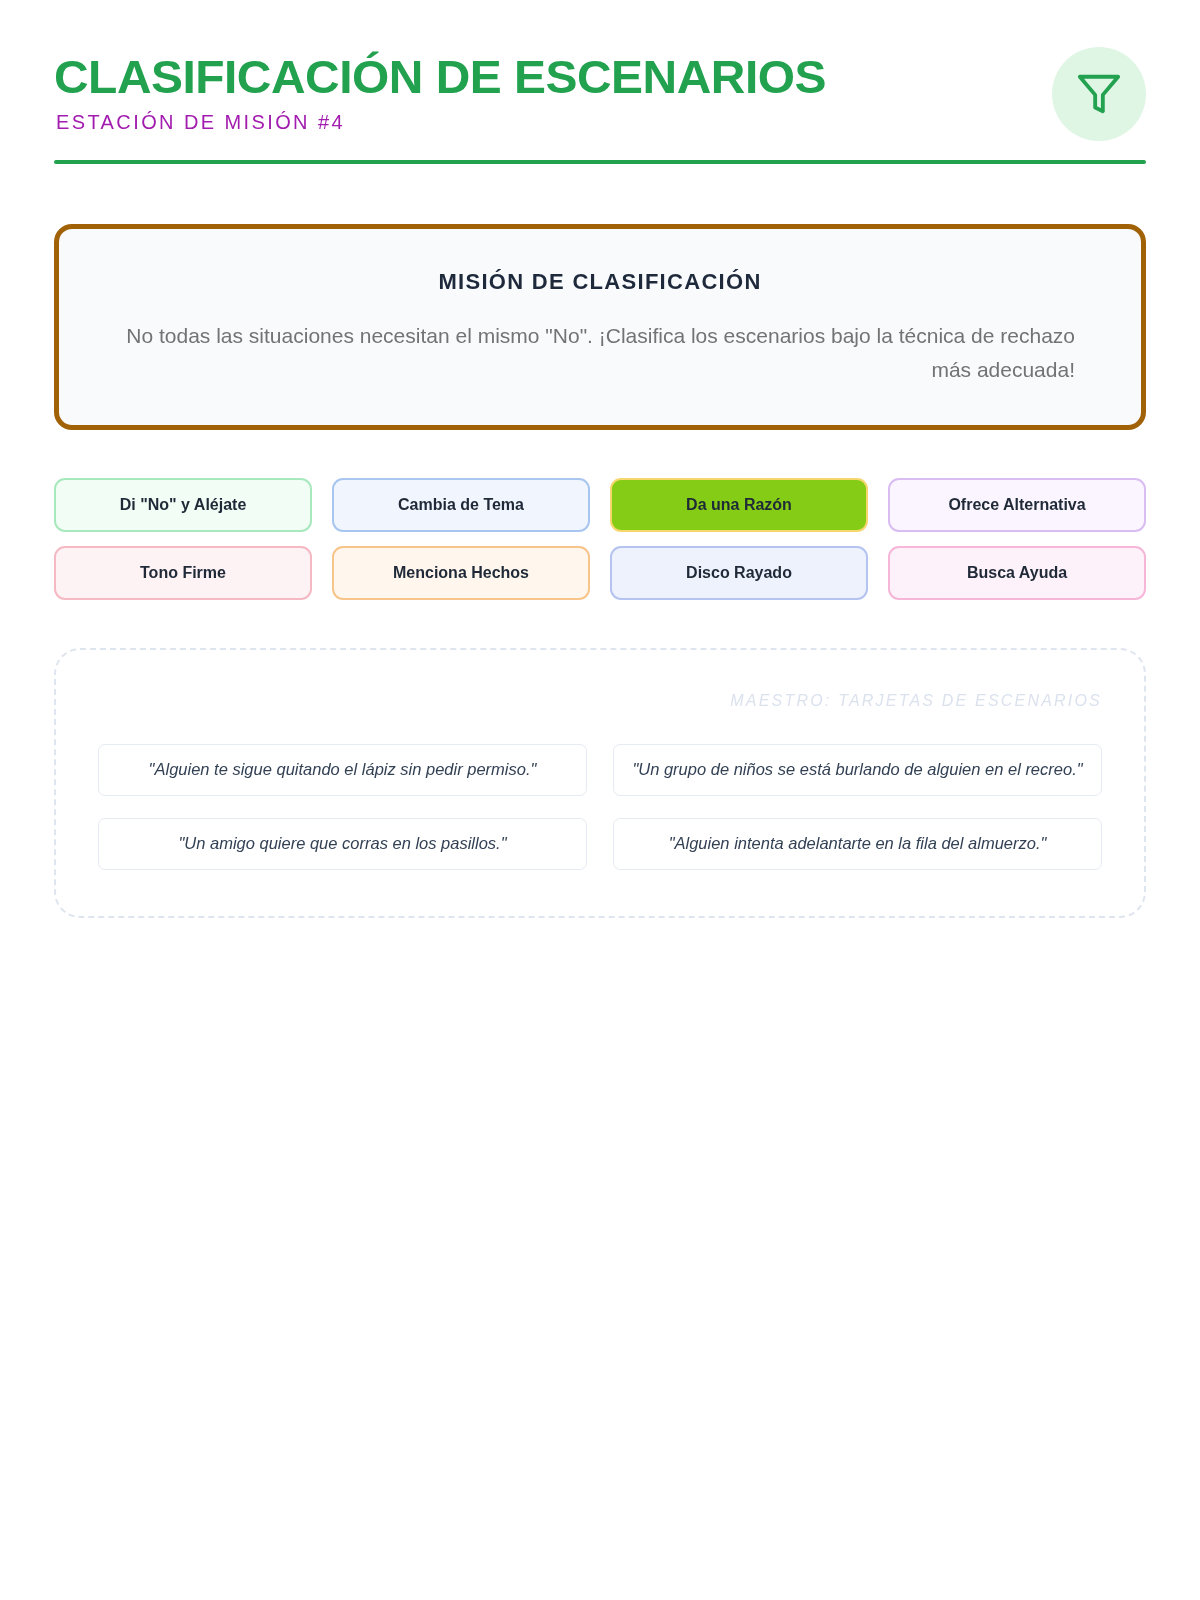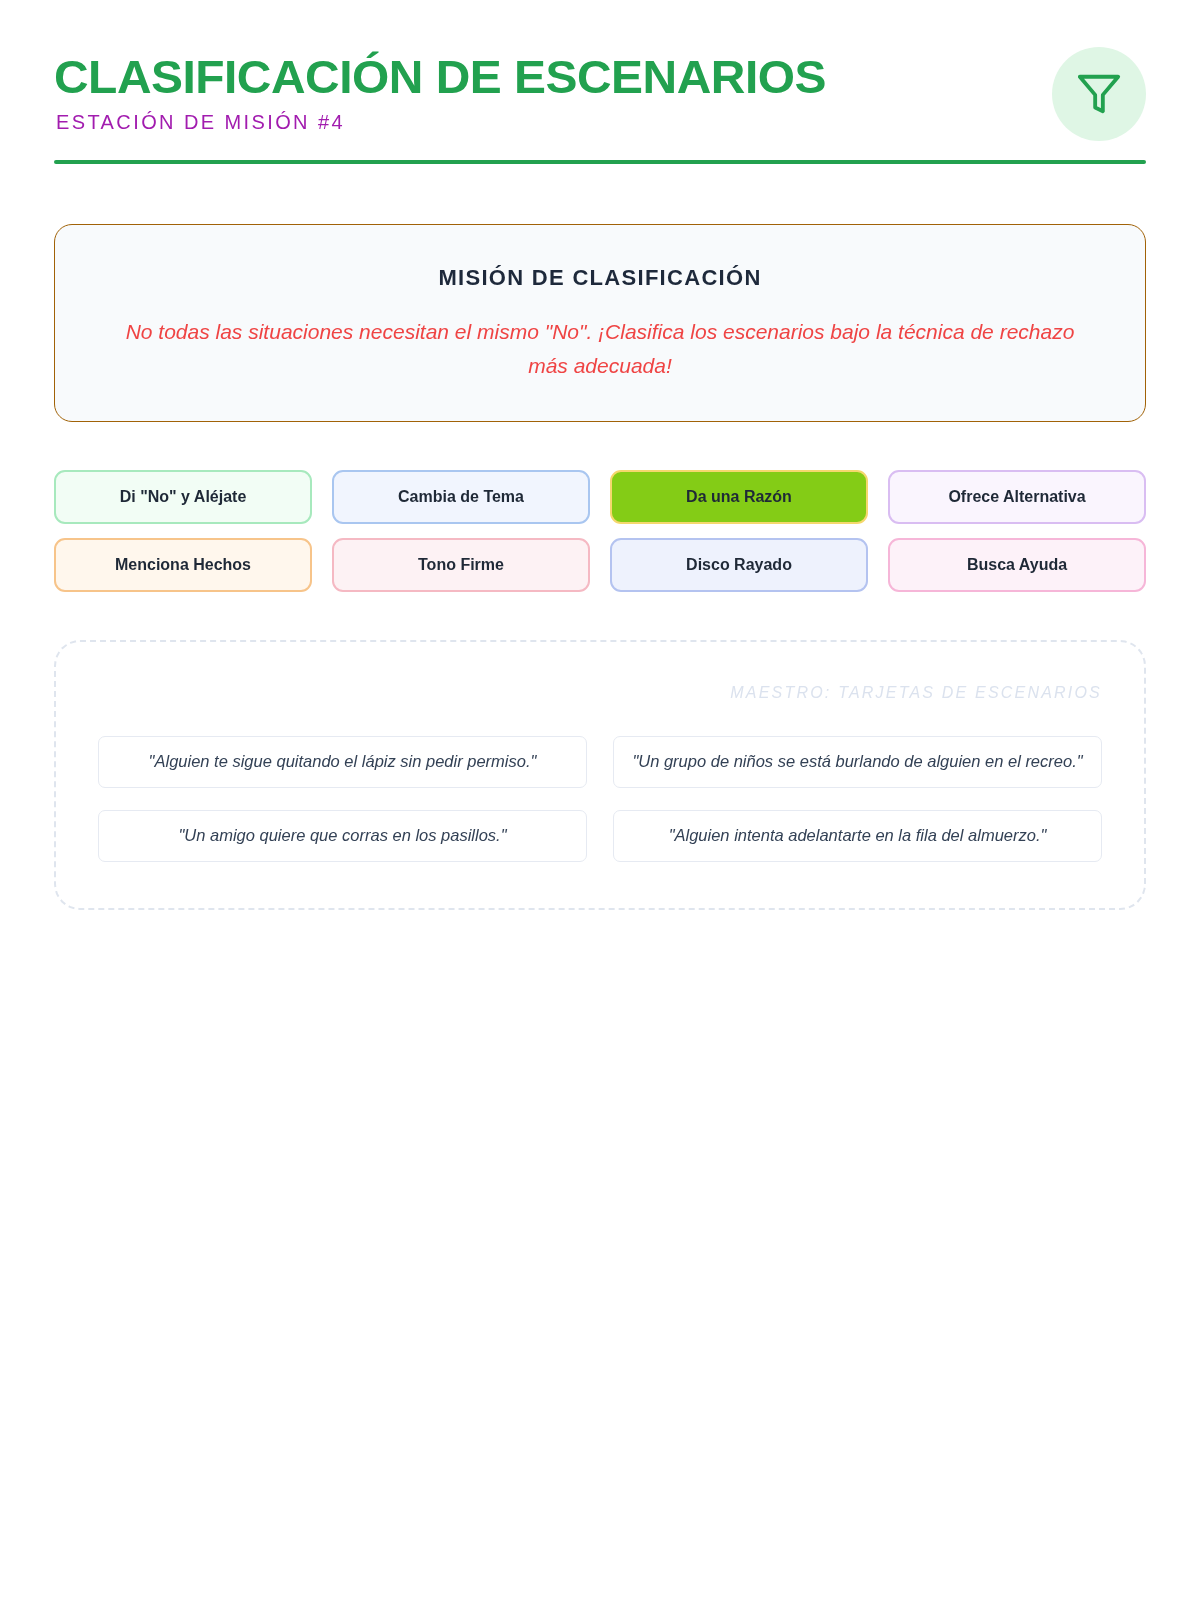--- a/index.html
+++ b/index.html
@@ -68,39 +68,39 @@
     margin-top: 26px;
     height: 4px;
     border-radius: 2px;
     background: #22a14f;
   }
 
   
   .mission {
     margin-top: 60px;
     background: #f8fafc;
-    border: 1px solid #a16207;
+    border: 5px solid #a16207;
     border-radius: 18px;
     padding: 34px 60px 38px;
     text-align: center;
   }
   .mission-title {
     font-size: 22px;
     font-weight: 700;
     letter-spacing: 1.3px;
     color: #1e293b;
     margin: 6px 0 0;
   }
   .mission-body {
     margin: 24px auto 0;
     max-width: 950px;
     font-size: 21px;
-    font-style: italic;
     line-height: 1.6;
-    color: #ef4444;
+    color: #737373;
+    text-align: right;
   }
 
   
   .chips {
     margin-top: 48px;
     display: grid;
     grid-template-columns: repeat(4, 1fr);
     gap: 14px 20px;
   }
   .chip {
@@ -185,25 +185,25 @@
       </div>
     <div class="chip" style="background: rgb(241, 245, 254); border-color: rgb(169, 198, 240);">
         <span>Cambia de Tema</span>
       </div>
     <div class="chip" style="background: #84cc16; border-color: rgb(245, 215, 110);">
         <span>Da una Razón</span>
       </div>
     <div class="chip" style="background: rgb(250, 245, 254); border-color: rgb(217, 189, 242);">
         <span>Ofrece Alternativa</span>
       </div>
+    <div class="chip" style="background: rgb(253, 242, 244); border-color: rgb(245, 185, 195);">
+        <span>Tono Firme</span>
+      </div>
     <div class="chip" style="background: rgb(255, 247, 237); border-color: rgb(247, 196, 138);">
         <span>Menciona Hechos</span>
-      </div>
-    <div class="chip" style="background: rgb(253, 242, 244); border-color: rgb(245, 185, 195);">
-        <span>Tono Firme</span>
       </div>
     <div class="chip" style="background: rgb(238, 242, 253); border-color: rgb(180, 195, 240); text-align: right;">
         <span>Disco Rayado</span>
       </div>
     <div class="chip" style="background: rgb(253, 242, 249); border-color: rgb(246, 182, 216);">
         <span>Busca Ayuda</span>
       </div>
   </div>
 
   <div class="scenario-area">

